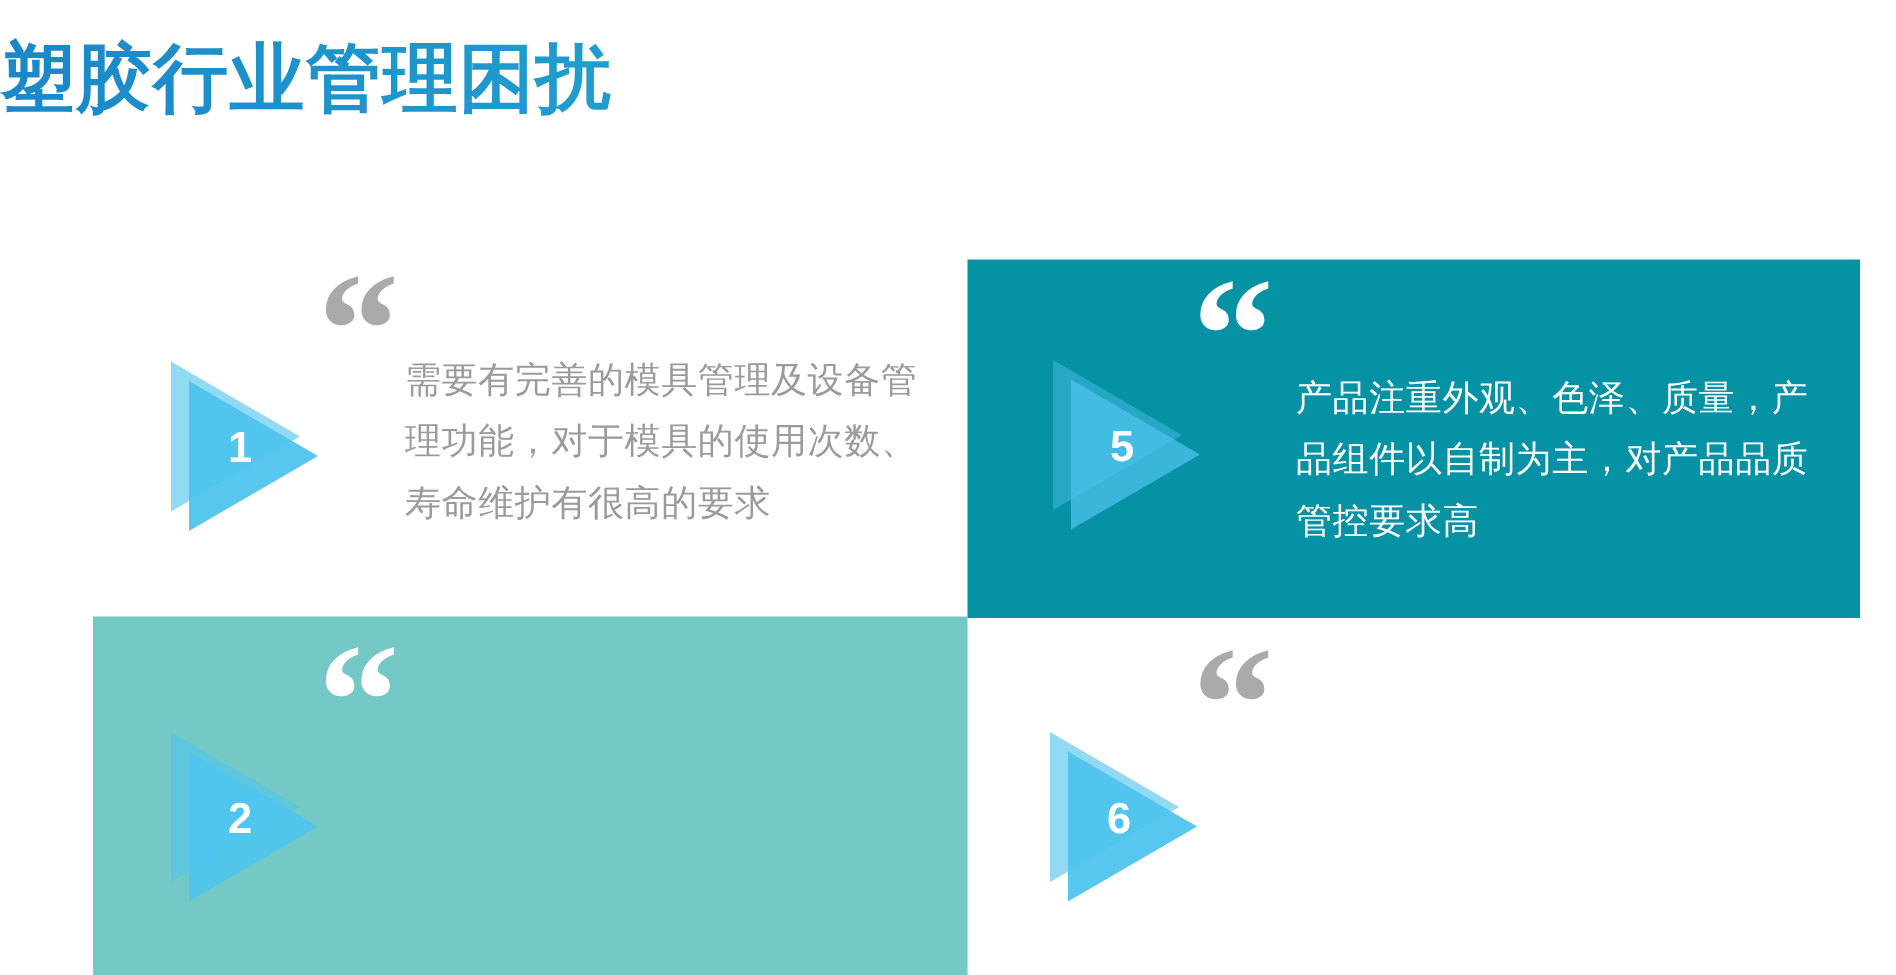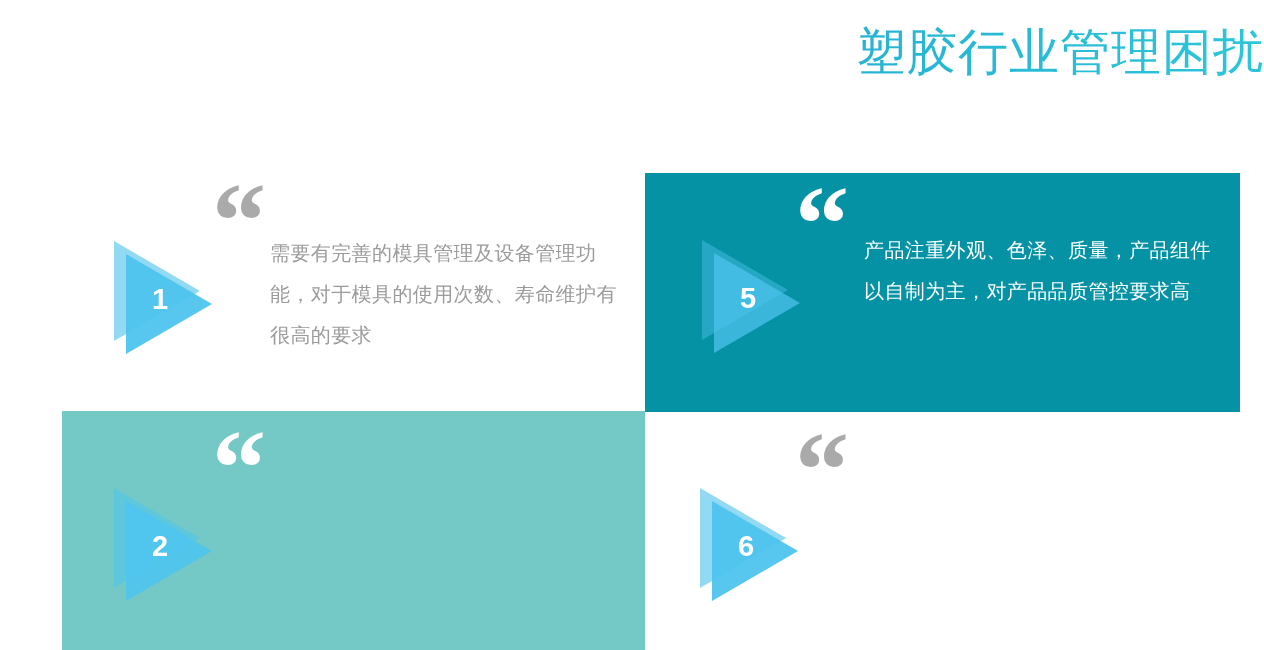--- a/index.html
+++ b/index.html
@@ -14,23 +14,23 @@
     overflow: hidden;
     position: relative;
   }
 
   
   .slide-title {
     position: absolute;
     left: 0;
     top: 20px;
     width: 1264px;
-    text-align: right;
+    text-align: left;
     font-size: 50px;
-    font-weight: normal;
+    font-weight: bold;
     letter-spacing: 1px;
     line-height: 1.28;
     background-image: linear-gradient(90deg, #1b87c9 0%, #22a6cf 45%, #2cc6d9 100%);
     -webkit-background-clip: text;
     background-clip: text;
     color: transparent;
     -webkit-text-fill-color: transparent;
     white-space: nowrap;
   }
 
@@ -111,30 +111,30 @@
   .quote-white { color: #ffffff; }
 
   #panel-1 .quote-mark { left: 112px; top: -6px; }
   #panel-5 .quote-mark { left: 150px; top: -3px; }
   #panel-2 .quote-mark { left: 150px; top: 3px;  }
   #panel-6 .quote-mark { left: 105px; top: 5px;  }
 
   
   .panel-text {
     position: absolute;
-    font-size: 20px;
+    font-size: 24px;
     line-height: 41px;
     letter-spacing: 0.4px;
     white-space: pre-line;
   }
   .text-grey  { color: #9b9b9b; }
   .text-white { color: #ffffff; }
 
   #panel-1 .panel-text { left: 170px; top: 60px;  width: 365px; }
-  #panel-5 .panel-text { left: 219px; top: 57px;  width: 360px; }
+  #panel-5 .panel-text { left: 219px; top: 72px;  width: 360px; }
   #panel-2 .panel-text { left: 219px; top: 63px;  width: 368px; }
   #panel-6 .panel-text { left: 173px; top: 62px;  width: 375px; }
 </style>
 </head>
 <body>
 
 <div class="slide-title">塑胶行业管理困扰</div>
 
 <div class="panel panel-bg-none" id="panel-1">
   <div class="marker">

